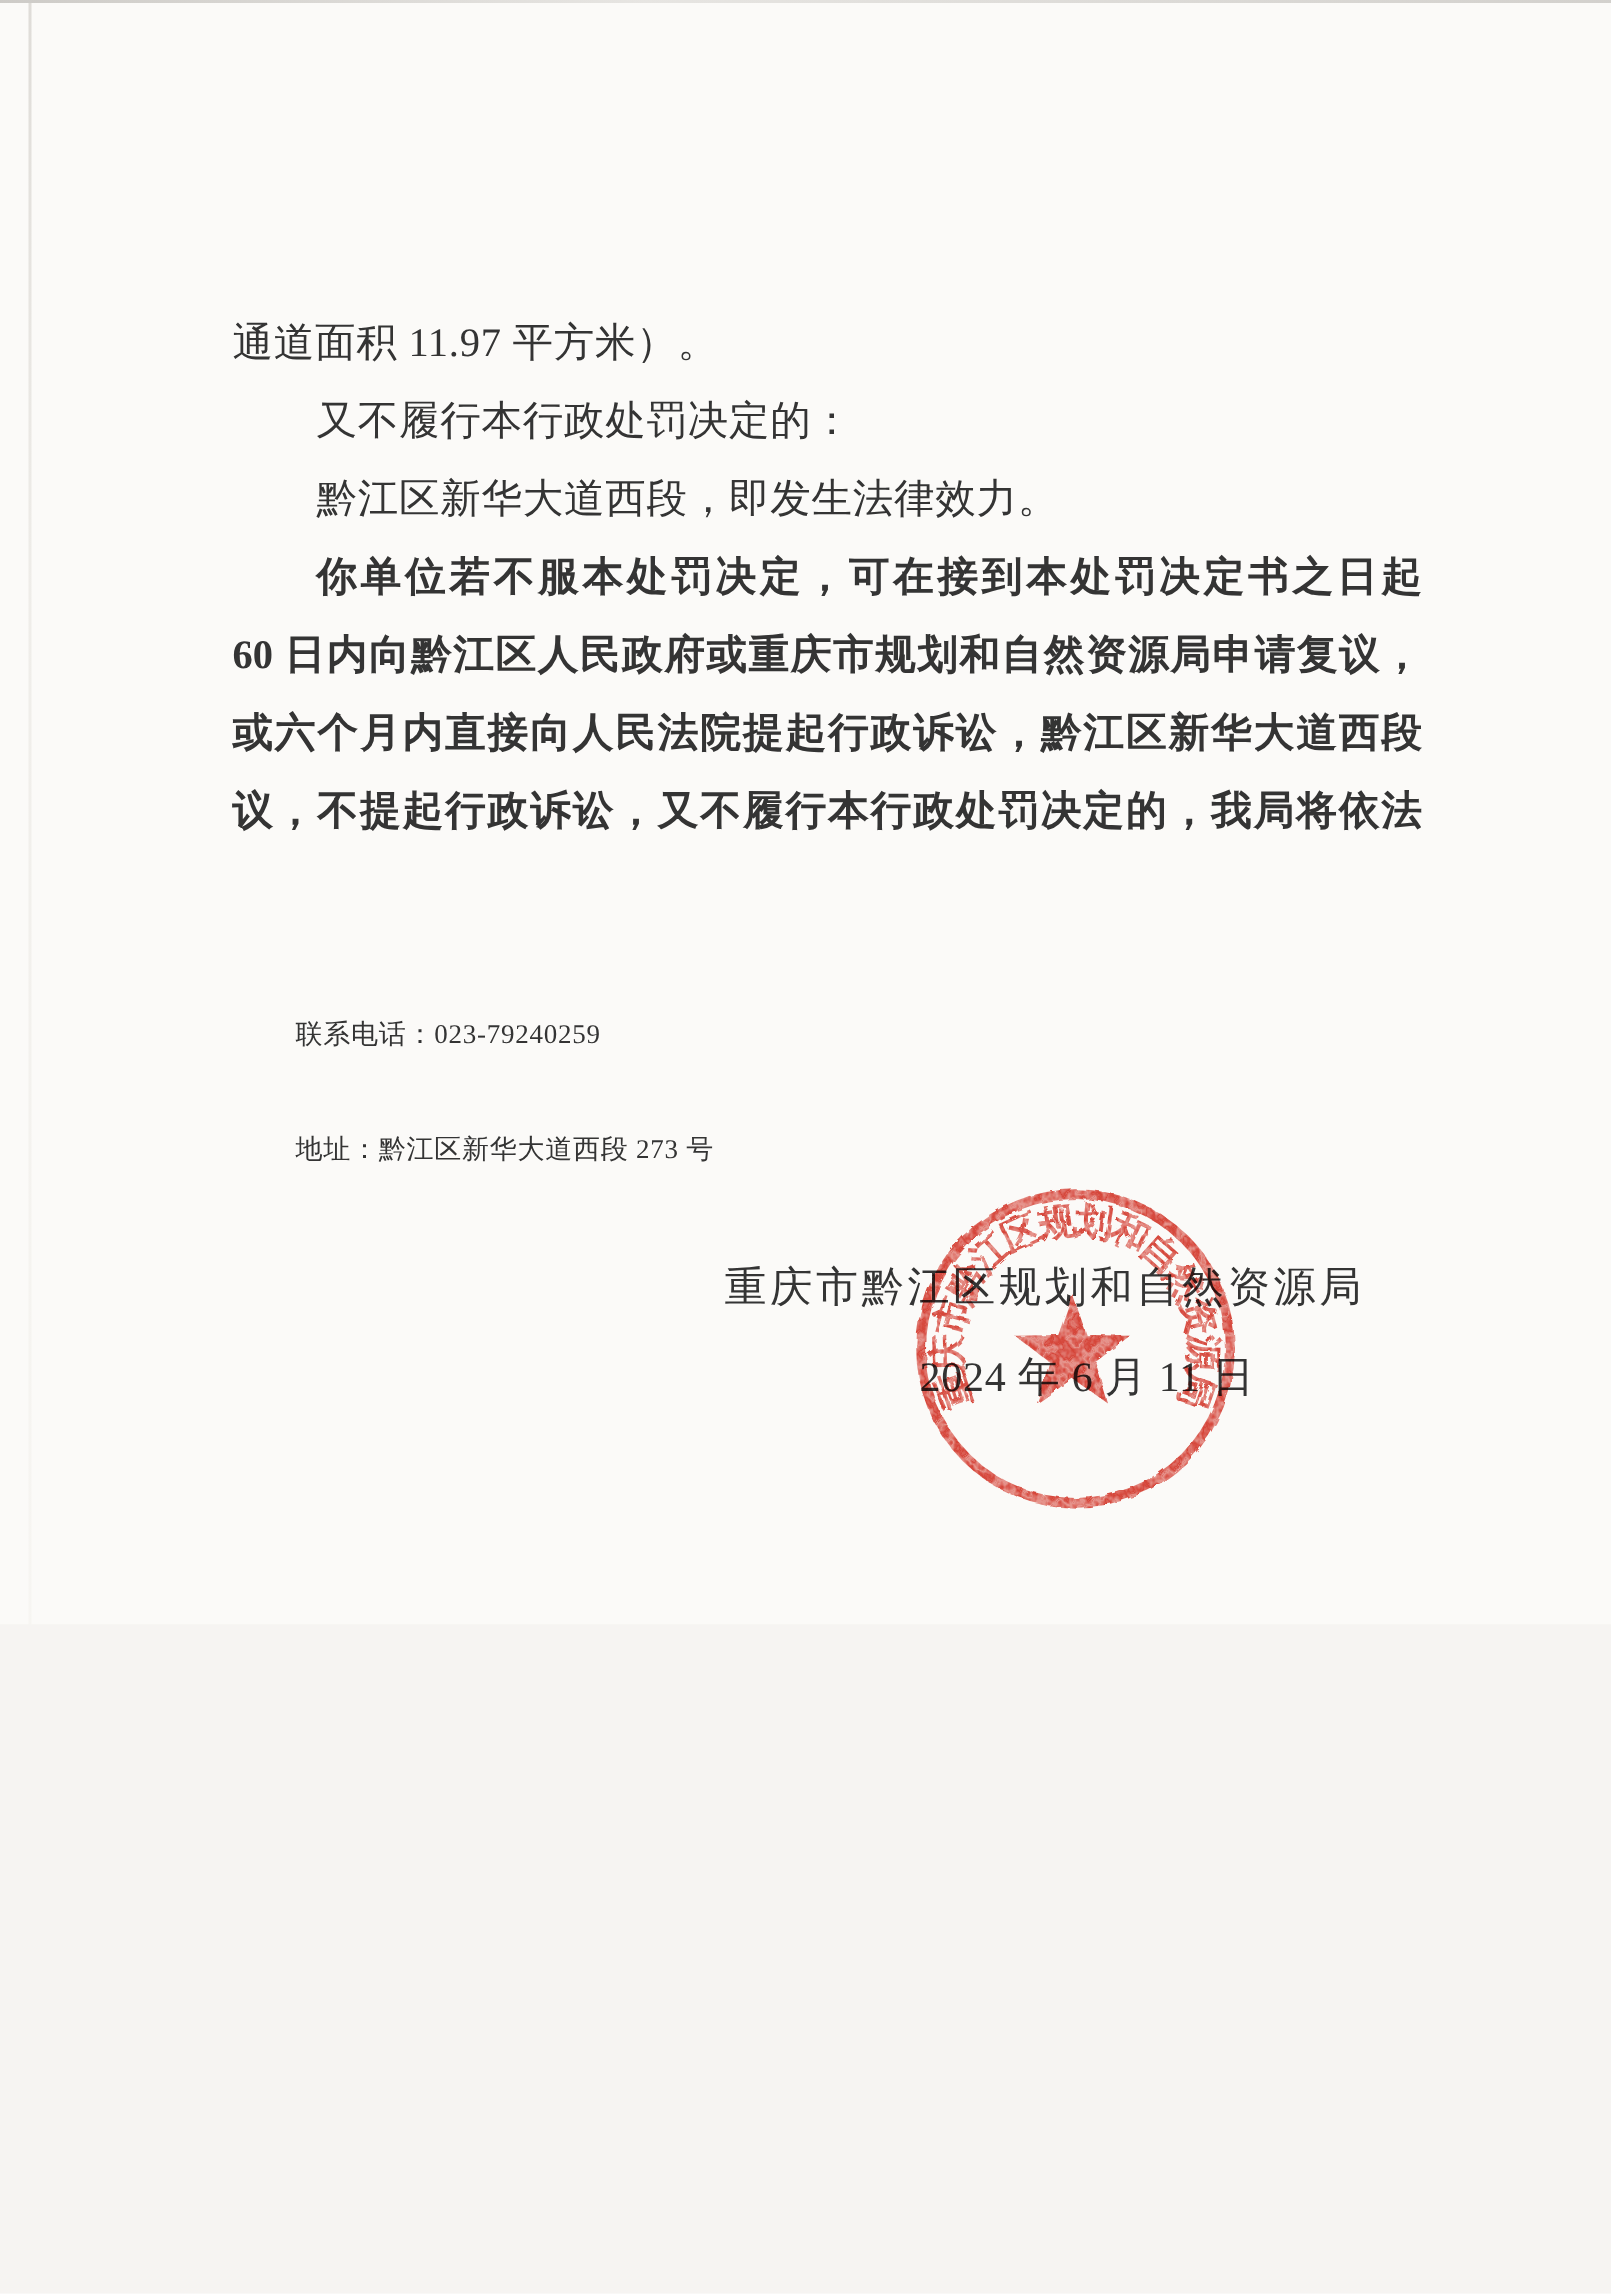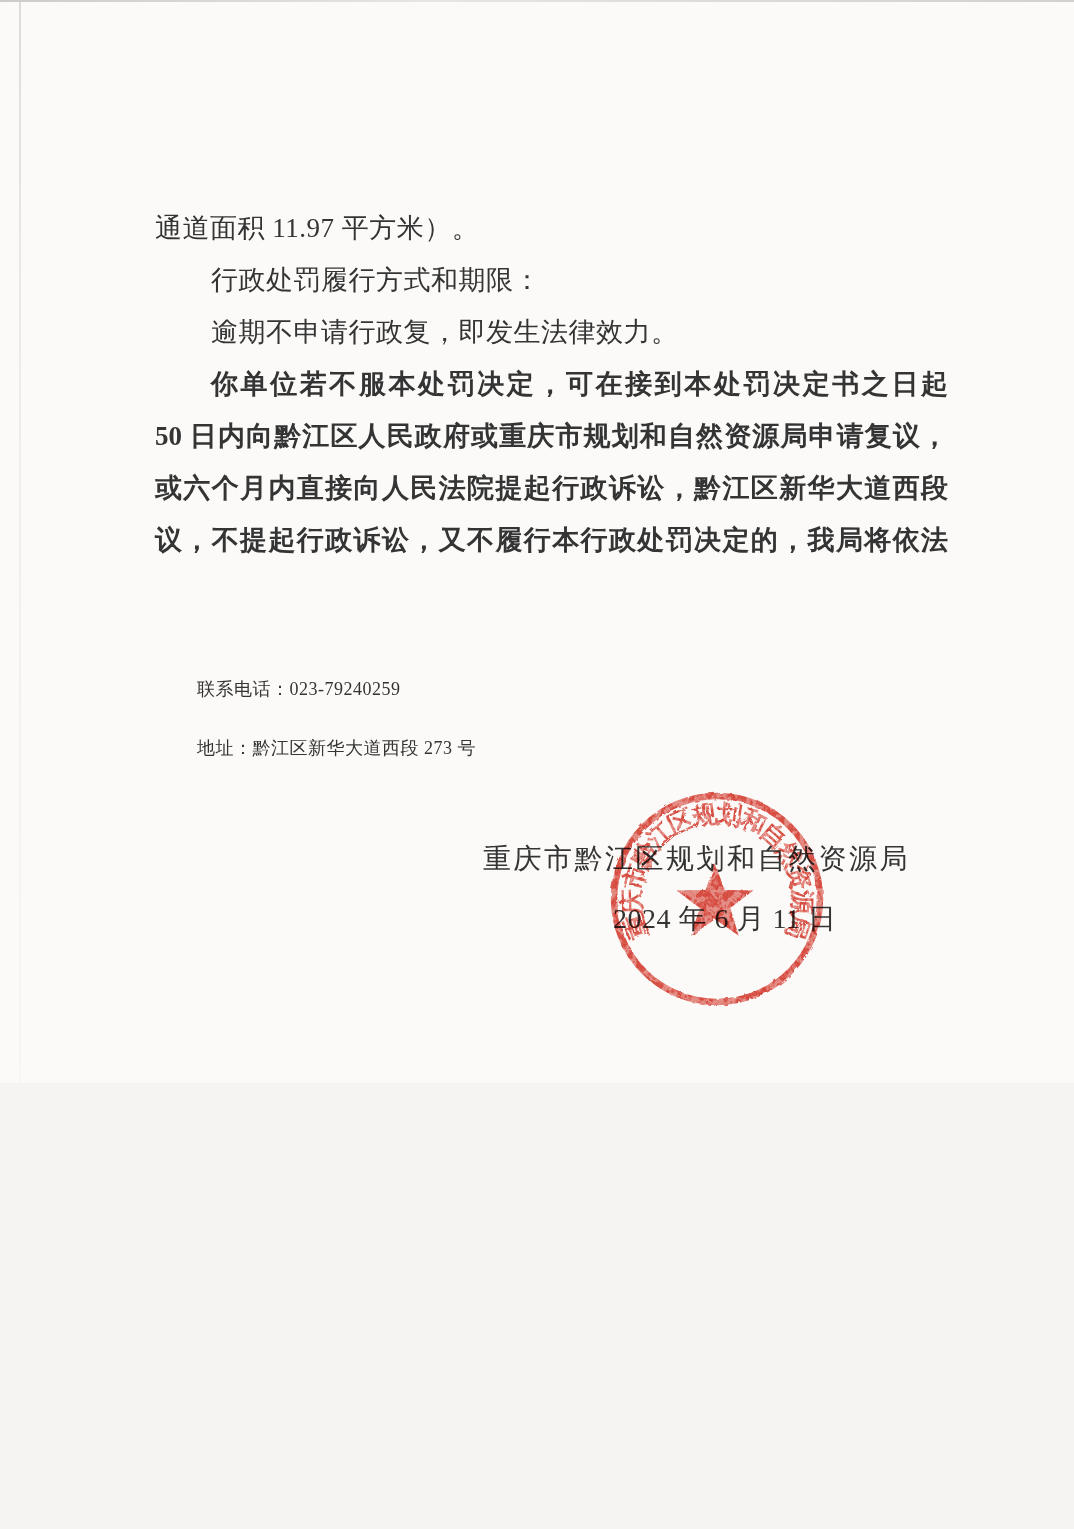--- a/index.html
+++ b/index.html
@@ -70,21 +70,21 @@
   
   .contact-phone, .contact-address {
     position: absolute;
     left: 197px;
     font-size: 18px;
     line-height: 52px;
     letter-spacing: 0.5px;
     white-space: nowrap;
   }
   .contact-phone { top: 663px; }
-  .contact-address { top: 722px; }
+  .contact-address { top: 740px; }
   
   .sig-agency {
     position: absolute;
     left: 483px;
     top: 839px;
     font-size: 28px;
     line-height: 40px;
     letter-spacing: 2.5px;
     white-space: nowrap;
     z-index: 1;
@@ -118,24 +118,24 @@
 
 <div class="page">
 
   <div class="scan-top-edge"></div>
   <div class="scan-left-line"></div>
   <div class="scan-smudge-1"></div>
   <div class="scan-smudge-2"></div>
 
   <div class="body-text">
     <div class="line">通道面积 11.97 平方米）。</div>
-    <div class="line indent">行政处罚履行方式和期限：</div>
-    <div class="line indent">逾期不申请行政复，即发生法律效力。</div>
+    <div class="line indent">又不履行本行政处罚决定的：</div>
+    <div class="line indent">黔江区新华大道西段，即发生法律效力。</div>
     <div class="line indent just">你单位若不服本处罚决定，可在接到本处罚决定书之日起</div>
-    <div class="line just">50 日内向黔江区人民政府或重庆市规划和自然资源局申请复议，</div>
+    <div class="line just">60 日内向黔江区人民政府或重庆市规划和自然资源局申请复议，</div>
     <div class="line just">或六个月内直接向人民法院提起行政诉讼，黔江区新华大道西段</div>
     <div class="line just">议，不提起行政诉讼，又不履行本行政处罚决定的，我局将依法</div>
   </div>
 
   <div class="contact-phone">联系电话：023-79240259</div>
   <div class="contact-address">地址：黔江区新华大道西段 273 号</div>
 
   <div class="sig-agency">重庆市黔江区规划和自然资源局</div>
   <div class="sig-date">2024 年 6 月 11 日</div>
 

